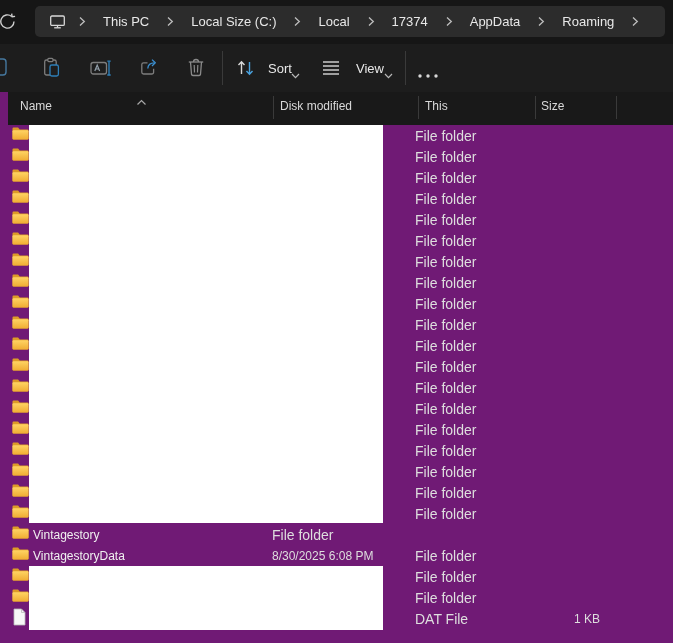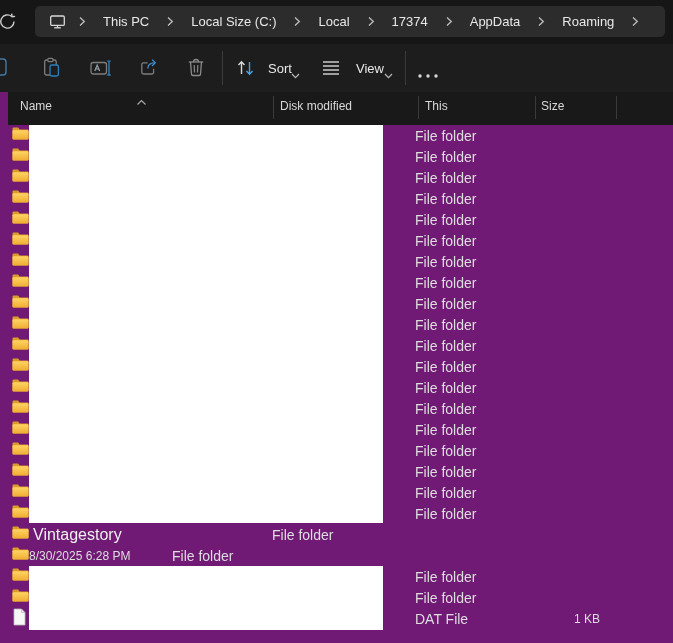--- a/index.html
+++ b/index.html
@@ -26,21 +26,21 @@
   
   #header-row { position:absolute; left:8px; top:92px; width:673px; height:33px; background:#191919; }
   .hdr-label { position:absolute; top:7px; font-size:12px; color:#d9d9d9; }
   .hdr-sep { position:absolute; top:4px; width:1px; height:23px; background:#3a3a3a; }
   #sort-caret { position:absolute; left:128px; top:0px; }
 
   
   #file-list { position:absolute; left:0; top:125px; width:673px; }
   .row { display:flex; align-items:center; height:21px; }
   .cell-icon { width:29px; padding-left:12px; display:flex; align-items:center; flex:none; }
-  .cell-name { width:243px; padding-left:4px; font-size:16px; color:#f0f0f0; flex:none;
+  .cell-name { width:243px; padding-left:4px; font-size:12px; color:#f0f0f0; flex:none;
                white-space:nowrap; overflow:hidden; }
   .cell-date { width:143px; font-size:12px; color:#dedede; flex:none; white-space:nowrap; }
   .cell-type { width:112px; font-size:14px; color:#dedede; flex:none; white-space:nowrap; }
   .cell-size { width:73px; font-size:12px; color:#dedede; flex:none; text-align:right; }
 
   
   .redaction { position:absolute; background:#ffffff; z-index:5; }
   #redaction-top { left:29px; top:125px; width:354px; height:398px; }
   #redaction-bottom { left:29px; top:566px; width:354px; height:64px; }
 </style>
@@ -659,21 +659,22 @@
               <stop offset="0" stop-color="#ffd464"></stop>
                   <stop offset="1" stop-color="#f0ad33"></stop>
             </linearGradient>
           </defs>
           <path d="M0.5 2.5 a1 1 0 0 1 1 -1 h4.6 l1.6 2 h7.8 a1 1 0 0 1 1 1 v8 a1 1 0 0 1 -1 1 h-14 a1 1 0 0 1 -1 -1 z" fill="#dd9b28"></path>
           <rect x="0.5" y="4.2" width="16" height="9.3" rx="1" fill="url(#fg)"></rect>
         </svg>
       </span>
 
     </span>
-    <span class="cell-date">8/30/2025 6:28 PM</span>
+    <span class="cell-name">VintagestoryData</span>
+    <span class="cell-date">8/30/2025 6:08 PM</span>
     <span class="cell-type">File folder</span>
     <span class="cell-size"></span>
   </div>
 
   <div class="row">
     <span class="cell-icon">
       <span>
         <svg width="17" height="15" viewBox="0 0 17 15">
           <defs>
             <linearGradient id="fg" x1="0" y1="0" x2="0" y2="1">

